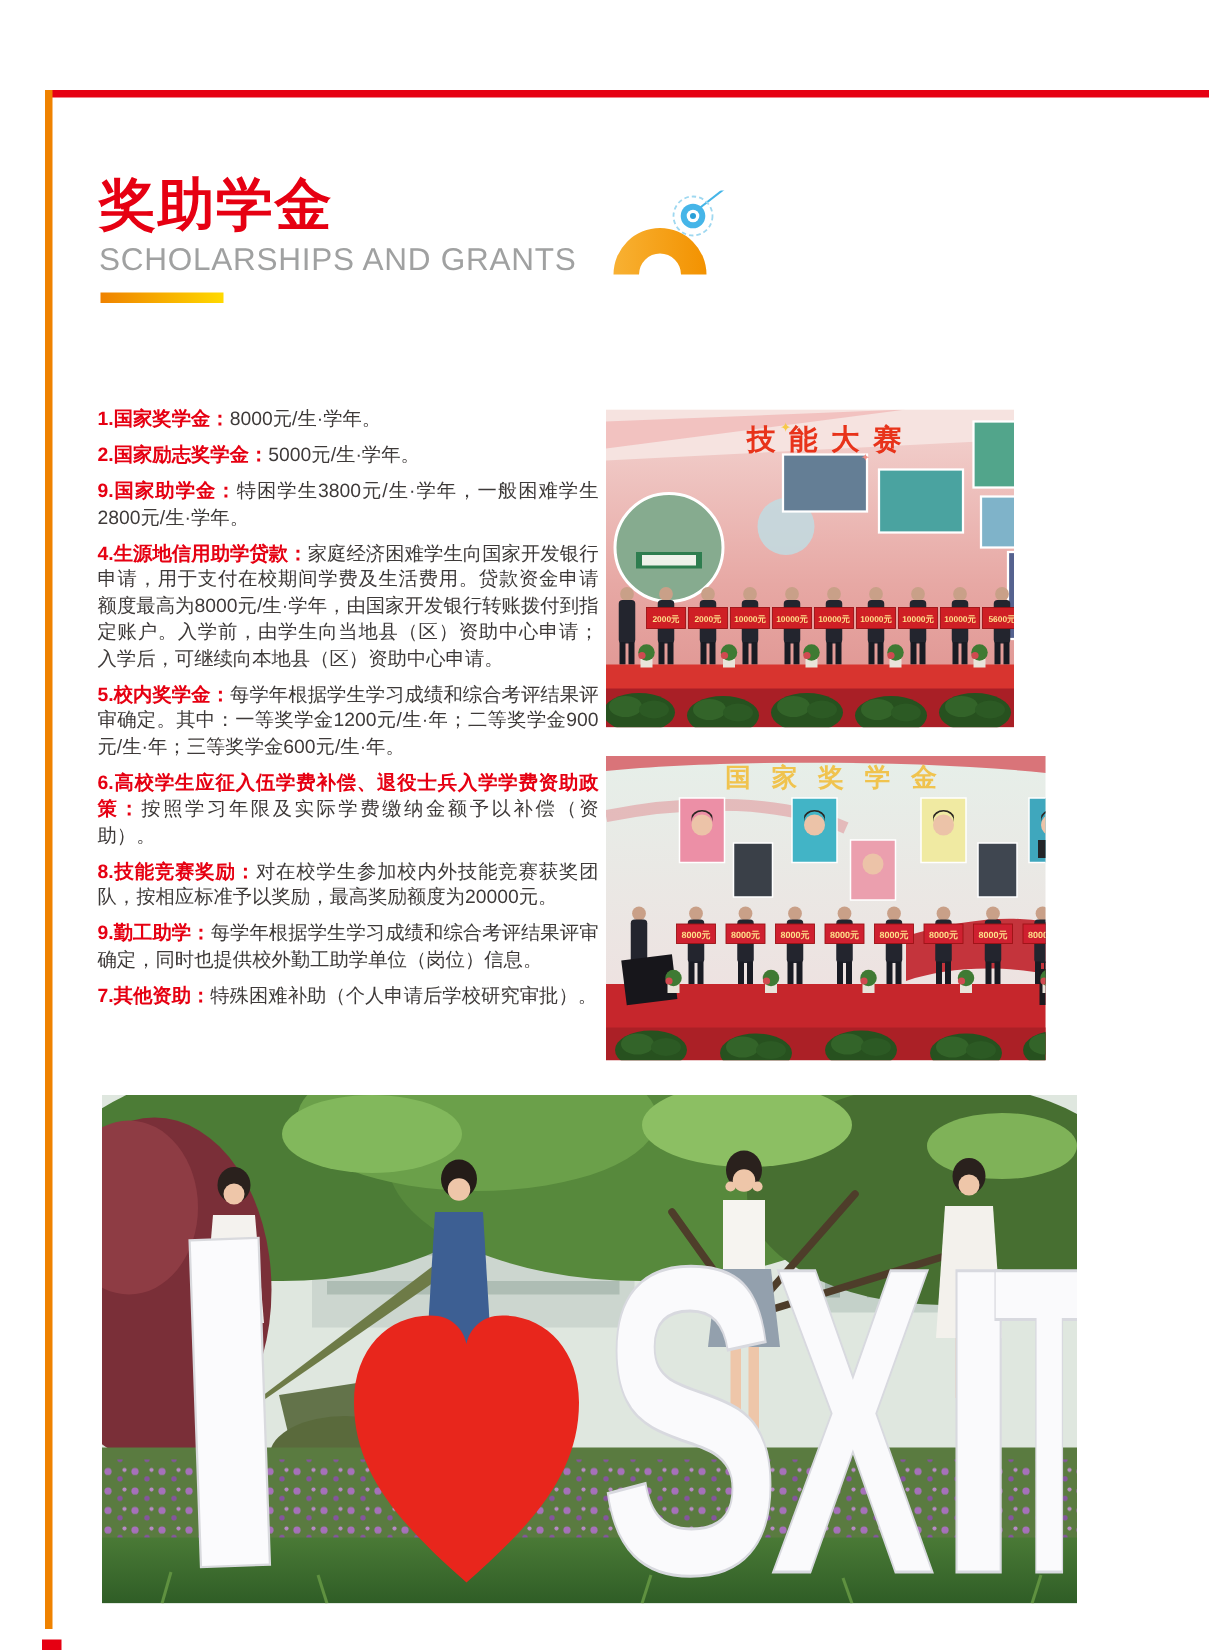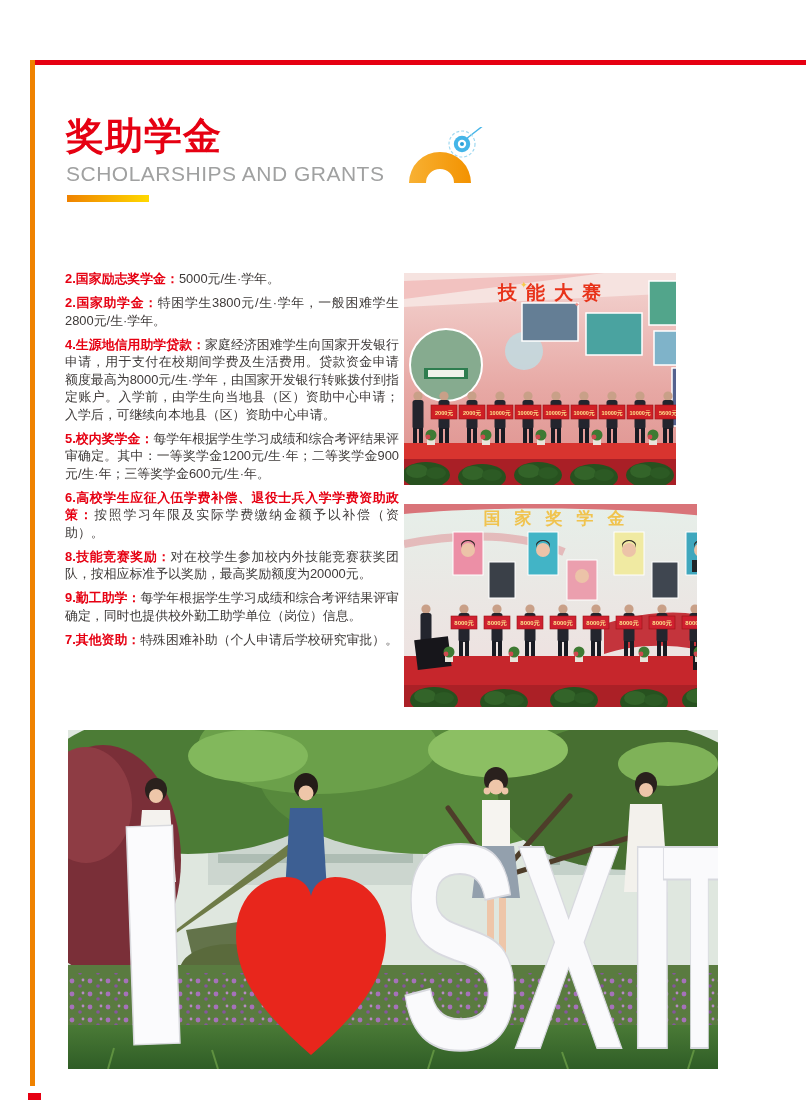--- a/index.html
+++ b/index.html
@@ -49,22 +49,23 @@
       <path d="M 11 56 A 31 31 0 0 1 73 56 L 56 56 A 14 14 0 0 0 28 56 Z" fill="url(#archg)"></path>
       <line x1="68" y1="12" x2="86" y2="-2" stroke="#45b5e8" stroke-width="1.4"></line>
       <circle cx="64" cy="17" r="13" fill="none" stroke="#9fd8f0" stroke-width="1.2" stroke-dasharray="3 2"></circle>
       <circle cx="64" cy="17" r="8.2" fill="#45b5e8"></circle>
       <circle cx="64" cy="17" r="4.2" fill="#ffffff"></circle>
       <circle cx="64" cy="17" r="2" fill="#2aa0d8"></circle>
     </svg>
   </div>
 
   <div class="abs items">
+    <p><span class="lbl">1.国家奖学金：</span><span>8000元/生·学年。</span></p>
     <p><span class="lbl">2.国家励志奖学金：</span><span>5000元/生·学年。</span></p>
-    <p><span class="lbl">2.国家助学金：</span><span>特困学生3800元/生·学年，一般困难学生2800元/生·学年。</span></p>
+    <p><span class="lbl">9.国家助学金：</span><span>特困学生3800元/生·学年，一般困难学生2800元/生·学年。</span></p>
     <p><span class="lbl">4.生源地信用助学贷款：</span><span>家庭经济困难学生向国家开发银行申请，用于支付在校期间学费及生活费用。贷款资金申请额度最高为8000元/生·学年，由国家开发银行转账拨付到指定账户。入学前，由学生向当地县（区）资助中心申请；入学后，可继续向本地县（区）资助中心申请。</span></p>
     <p><span class="lbl">5.校内奖学金：</span><span>每学年根据学生学习成绩和综合考评结果评审确定。其中：一等奖学金1200元/生·年；二等奖学金900元/生·年；三等奖学金600元/生·年。</span></p>
     <p><span class="lbl">6.高校学生应征入伍学费补偿、退役士兵入学学费资助政策：</span><span>按照学习年限及实际学费缴纳金额予以补偿（资助）。</span></p>
     <p><span class="lbl">8.技能竞赛奖励：</span><span>对在校学生参加校内外技能竞赛获奖团队，按相应标准予以奖励，最高奖励额度为20000元。</span></p>
     <p><span class="lbl">9.勤工助学：</span><span>每学年根据学生学习成绩和综合考评结果评审确定，同时也提供校外勤工助学单位（岗位）信息。</span></p>
     <p><span class="lbl">7.其他资助：</span><span>特殊困难补助（个人申请后学校研究审批）。</span></p>
   </div>
 
   <div class="abs photo p1">
     <svg width="315" height="212" viewBox="0 0 315 212">

